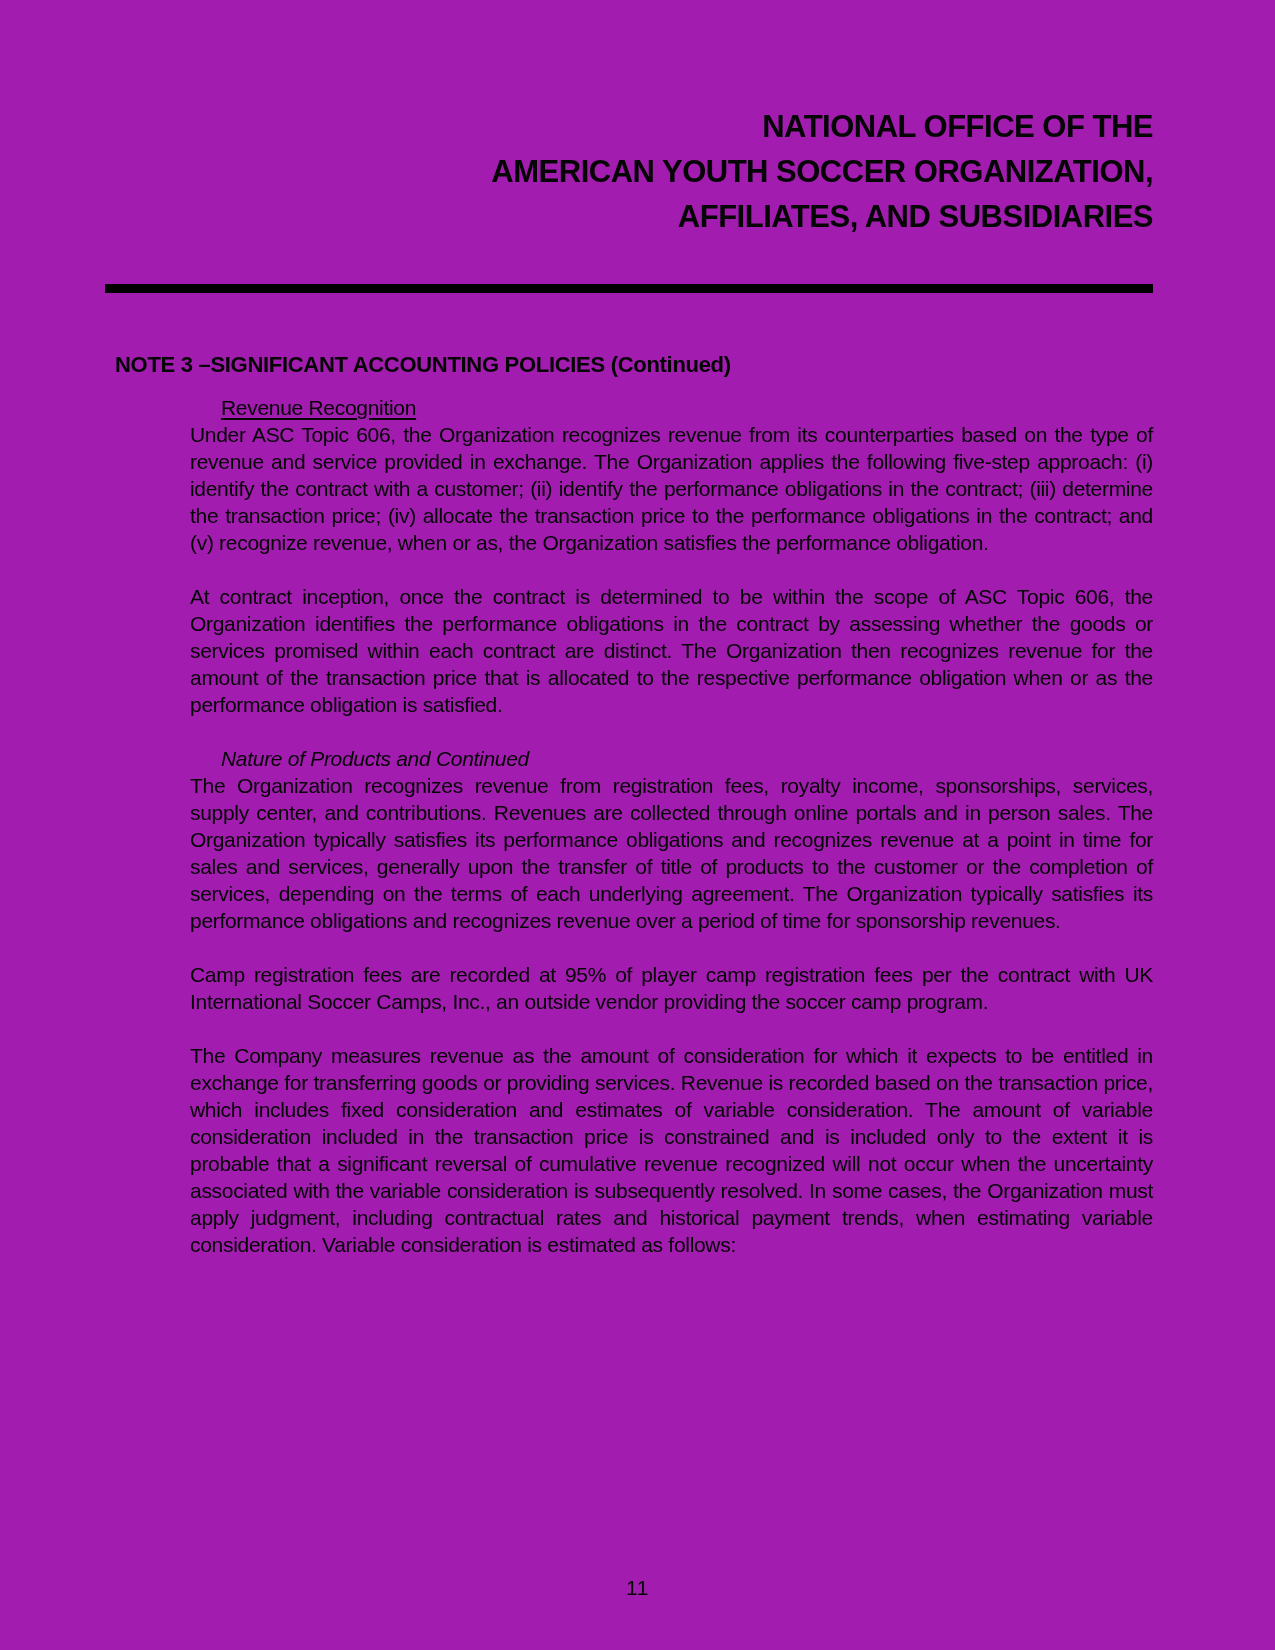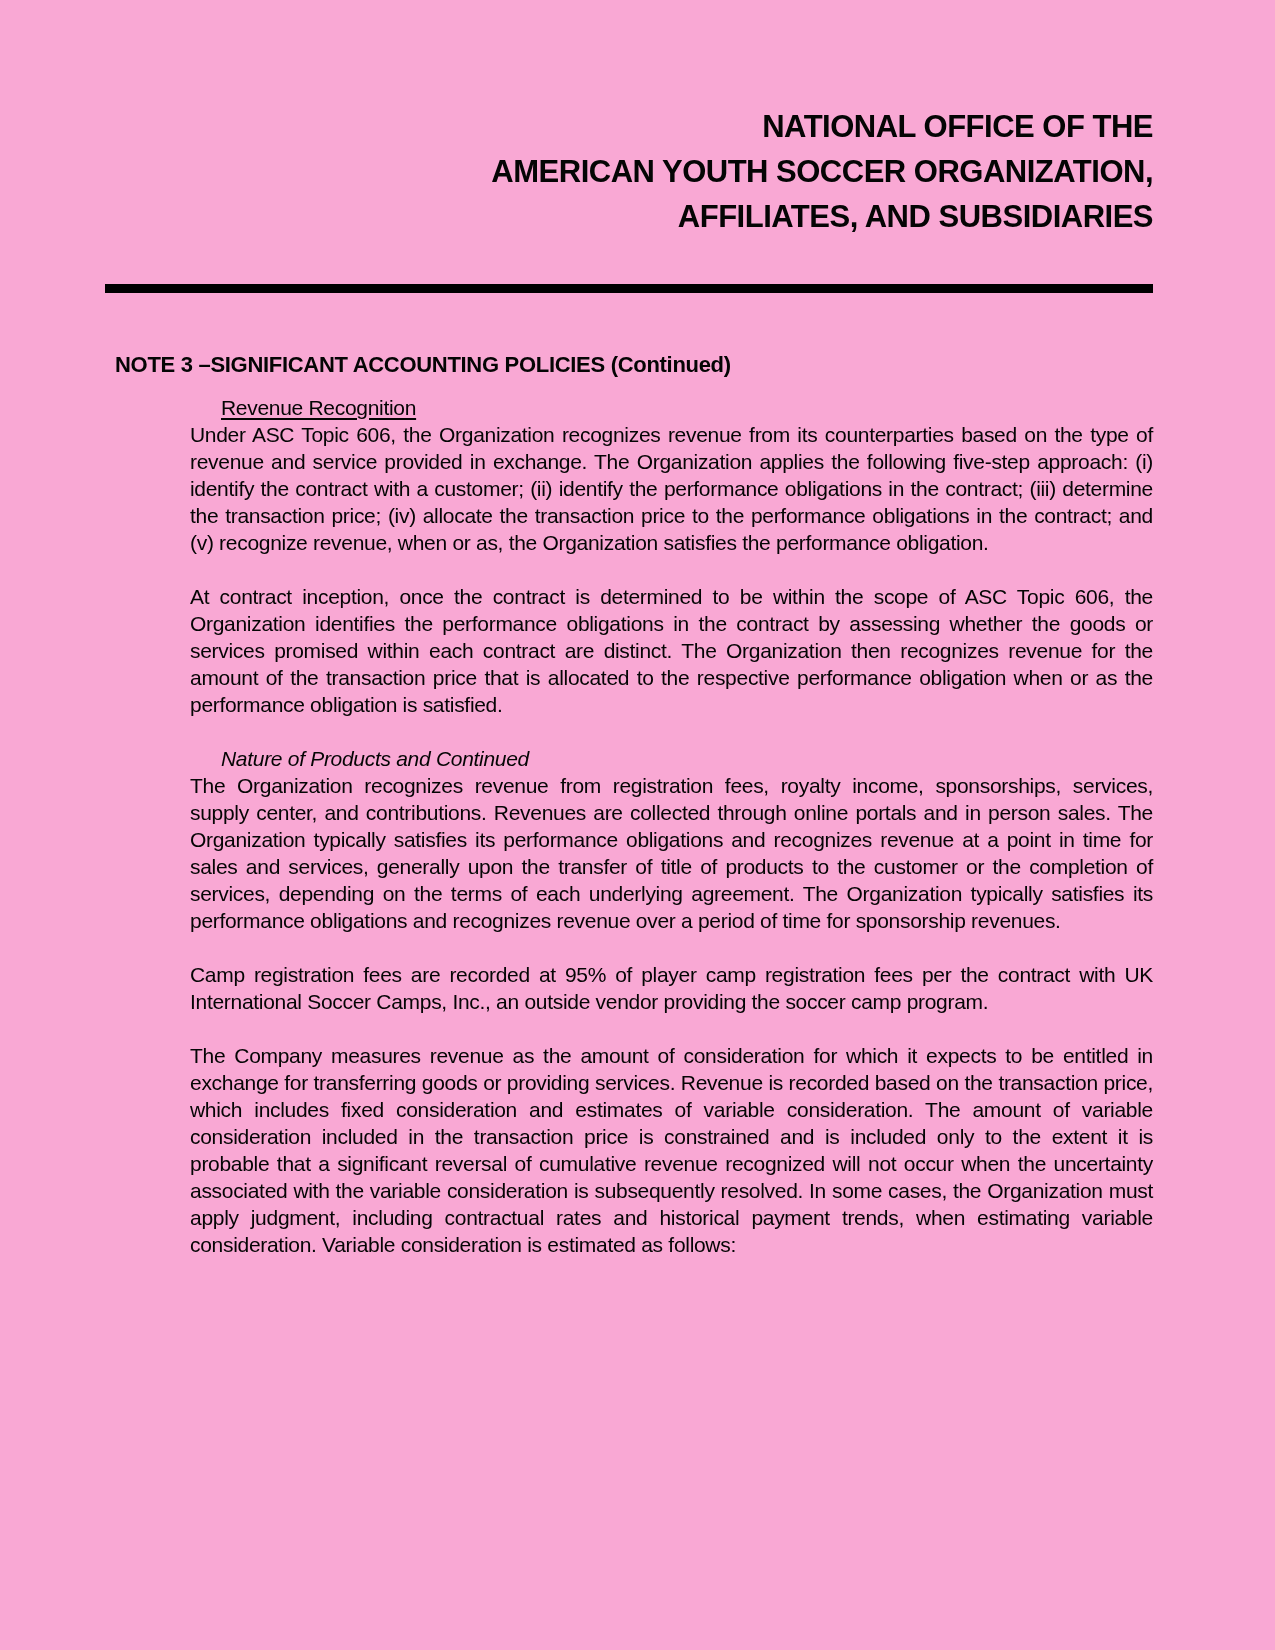--- a/index.html
+++ b/index.html
@@ -1,20 +1,20 @@
 <!DOCTYPE html>
 <html><head>
 <meta charset="utf-8">
 <style>
   html, body { margin: 0; padding: 0; background: #ffffff; }
   .page {
     position: relative;
     width: 1275px;
     height: 1650px;
-    background: #f9a8d4;
+    background: #a21caf;
     overflow: hidden;
     font-family: "Liberation Sans", "DejaVu Sans", sans-serif;
     color: #050505;
   }
   .doc-header {
     position: absolute;
     top: 104px;
     left: 105px;
     width: 1048px;
     text-align: right;
@@ -102,14 +102,15 @@
     <p>At contract inception, once the contract is determined to be within the scope of ASC Topic 606, the Organization identifies the performance obligations in the contract by assessing whether the goods or services promised within each contract are distinct. The Organization then recognizes revenue for the amount of the transaction price that is allocated to the respective performance obligation when or as the performance obligation is satisfied.</p>
 
     <div class="sub-heading italic">Nature of Products and Continued</div>
     <p>The Organization recognizes revenue from registration fees, royalty income, sponsorships, services, supply center, and contributions. Revenues are collected through online portals and in person sales. The Organization typically satisfies its performance obligations and recognizes revenue at a point in time for sales and services, generally upon the transfer of title of products to the customer or the completion of services, depending on the terms of each underlying agreement. The Organization typically satisfies its performance obligations and recognizes revenue over a period of time for sponsorship revenues.</p>
     <p>Camp registration fees are recorded at 95% of player camp registration fees per the contract with UK International Soccer Camps, Inc., an outside vendor providing the soccer camp program.</p>
 
     <p>The Company measures revenue as the amount of consideration for which it expects to be entitled in exchange for transferring goods or providing services. Revenue is recorded based on the transaction price, which includes fixed consideration and estimates of variable consideration. The amount of variable consideration included in the transaction price is constrained and is included only to the extent it is probable that a significant reversal of cumulative revenue recognized will not occur when the uncertainty associated with the variable consideration is subsequently resolved. In some cases, the Organization must apply judgment, including contractual rates and historical payment trends, when estimating variable consideration. Variable consideration is estimated as follows:</p>
 
   </main>
 
+  <footer class="page-number">11</footer>
 
 </div>
 
 </body></html>

